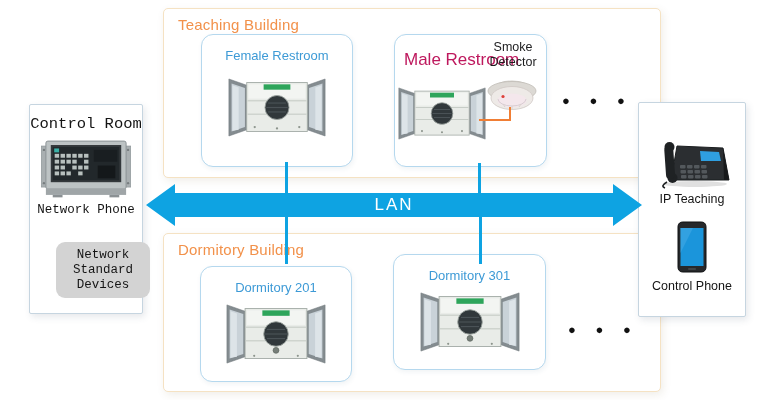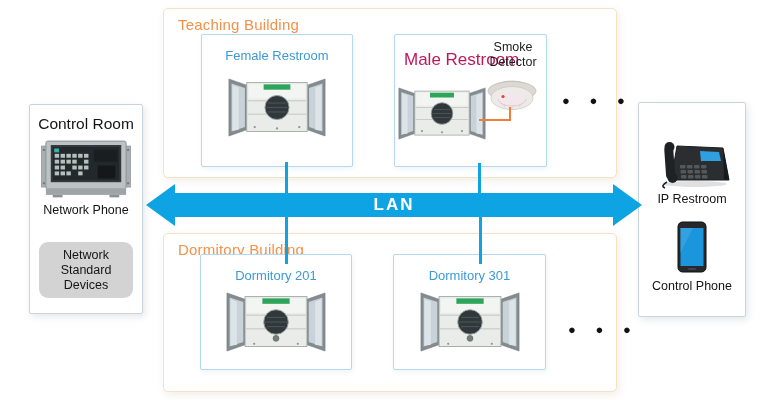--- a/index.html
+++ b/index.html
@@ -4,53 +4,54 @@
 <style>
   html,body{margin:0;padding:0;background:#ffffff;}
   #stage{
     position:relative;width:780px;height:400px;background:#ffffff;overflow:hidden;
     font-family:"Liberation Sans", sans-serif;color:#1d1d1f;
   }
   
   .building{
     position:absolute;background:#ffffff;border:1px solid #f5e2c3;border-radius:5px;
     box-shadow:2px 3px 9px rgba(110,85,40,0.10);
+    padding-left:44px;
   }
   .building-title{
     position:absolute;left:14px;top:7px;font-size:15px;color:#f2914a;letter-spacing:.2px;
   }
   
   .room{
-    position:absolute;background:#ffffff;border:1px solid #b5d8ee;border-radius:2px;
+    position:absolute;background:#ffffff;border:1px solid #b5d8ee;border-radius:12px;
     box-shadow:1px 2px 5px rgba(40,80,120,0.07);
   }
   .room-label{position:absolute;width:100%;top:13px;text-align:center;font-size:13px;color:#3d9ad6;}
   .room-label-left{position:absolute;left:9px;top:15px;font-size:17px;color:#be185d;white-space:nowrap;}
   .attach-label{
     position:absolute;right:2px;top:5px;width:62px;text-align:center;
     font-size:12.5px;line-height:1.18;color:#1d1d1f;
   }
   
   .side-box{
     position:absolute;background:#ffffff;border:1px solid #c6d5e0;border-radius:2px;
     box-shadow:2px 3px 7px rgba(60,80,100,0.13);
   }
   .side-title{position:absolute;width:100%;top:10px;text-align:center;font-size:15.5px;color:#141414;}
   .side-label{position:absolute;width:100%;text-align:center;font-size:12.5px;color:#141414;}
   .gray-panel{
-    position:absolute;left:9px;top:137px;width:94px;height:56px;background:#d3d3d3;border-radius:9px;
+    position:absolute;left:26px;top:137px;width:94px;height:56px;background:#d3d3d3;border-radius:9px;
     display:flex;align-items:center;justify-content:center;text-align:center;
     font-size:12.5px;line-height:1.2;color:#141414;padding:0 2px;box-sizing:border-box;
   }
   
   .vline{position:absolute;width:3px;background:#0ea3e2;z-index:5;}
   #lan-arrow{position:absolute;left:146px;top:183px;z-index:6;}
   #lan-label{
     position:absolute;left:146px;top:195px;width:496px;text-align:center;z-index:7;
-    font-size:17px;font-weight:bold;color:#ffffff;letter-spacing:2px;
+    font-size:17px;font-weight:normal;color:#ffffff;letter-spacing:2px;
   }
   .more{
     position:absolute;font-size:13px;letter-spacing:8px;color:#111111;font-weight:bold;white-space:nowrap;
   }
   .oline{position:absolute;background:#f07e35;z-index:3;}
   .img-slot{position:absolute;}
   .img-slot svg{display:block;width:100%;height:100%;}
 </style>
 </head>
 <body>
@@ -127,21 +128,21 @@
   </svg>
 </div>
     </div>
 
     <div class="more" style="left:398px;top:84px;">● ● ●</div>
   </div>
 
   <div class="building" style="left:163px;top:233px;width:452px;height:157px;">
     <div class="building-title">Dormitory Building</div>
 
-    <div class="room" style="left:36px;top:20px;width:150px;height:114px;">
+    <div class="room" style="left:36px;top:32px;width:150px;height:114px;">
       <div class="room-label">Dormitory 201</div>
       <div class="img-slot" style="left:25px;top:37px;width:100px;height:60px;">
   <svg viewBox="0 0 110 66" xmlns="http://www.w3.org/2000/svg">
     <polygon points="1,1 21,8 21,58 1,65" fill="#848c90" stroke="#6e767a" stroke-width="0.6"></polygon>
     <polygon points="4,6 19,11 19,55 4,60" fill="#c9d2d8"></polygon>
     <polygon points="5,8 12,10.5 12,58 5,59" fill="#dde4e8"></polygon>
     <polygon points="109,1 89,8 89,58 109,65" fill="#848c90" stroke="#6e767a" stroke-width="0.6"></polygon>
     <polygon points="106,6 91,11 91,55 106,60" fill="#c9d2d8"></polygon>
     <polygon points="105,8 98,10.5 98,58 105,59" fill="#dde4e8"></polygon>
     <rect x="21" y="5" width="68" height="55" fill="#e9ece8" stroke="#a3aba6" stroke-width="1"></rect>
@@ -192,21 +193,21 @@
   <div class="vline" style="left:285px;top:162px;height:31px;"></div>
   <div class="vline" style="left:478px;top:163px;height:30px;"></div>
   <div class="vline" style="left:285px;top:217px;height:47px;"></div>
   <div class="vline" style="left:479px;top:217px;height:47px;"></div>
 
   <svg id="lan-arrow" width="496" height="44" viewBox="0 0 496 44" xmlns="http://www.w3.org/2000/svg">
     <polygon points="0,22 29,1 29,10 467,10 467,1 496,22 467,43 467,34 29,34 29,43" fill="#0ea3e2"></polygon>
   </svg>
   <div id="lan-label">LAN</div>
 
-  <div class="side-box" style="left:29px;top:104px;width:112px;height:208px;">
+  <div class="side-box" style="left:29px;top:104px;width:112px;height:208px;font-family:Liberation Mono, monospace;">
     <div class="side-title">Control Room</div>
     <div class="img-slot" style="left:11px;top:33px;width:90px;height:61px;">
   <svg viewBox="0 0 92 62" xmlns="http://www.w3.org/2000/svg">
     <rect x="0" y="8" width="6" height="42" fill="#a9afb1" stroke="#8a9194" stroke-width="0.6"></rect>
     <rect x="86" y="8" width="6" height="42" fill="#a9afb1" stroke="#8a9194" stroke-width="0.6"></rect>
     <circle cx="3" cy="12" r="1.2" fill="#777d7f"></circle>
           <circle cx="3" cy="46" r="1.2" fill="#777d7f"></circle>
     <circle cx="89" cy="12" r="1.2" fill="#777d7f"></circle>
           <circle cx="89" cy="46" r="1.2" fill="#777d7f"></circle>
     <rect x="5" y="3" width="82" height="49" rx="2" fill="#bdc3c4" stroke="#8a9194" stroke-width="1"></rect>
@@ -266,21 +267,21 @@
             <rect x="35" y="36" width="5.5" height="3.4" rx="0.8"></rect>
             <rect x="42" y="36" width="5.5" height="3.4" rx="0.8"></rect>
             <rect x="49" y="36" width="5.5" height="3.4" rx="0.8"></rect>
     </g>
     <circle cx="16.5" cy="8" r="5" fill="#1f2224"></circle>
     <circle cx="19.5" cy="39" r="5" fill="#1f2224"></circle>
     <rect x="12.2" y="7" width="9" height="33" rx="4" fill="#1f2224" transform="rotate(-4 16 24)"></rect>
     <path d="M14,43 q-7,4 -2,6" fill="none" stroke="#1f2224" stroke-width="1.6"></path>
   </svg>
 </div>
-    <div class="side-label" style="top:89px;">IP Restroom</div>
+    <div class="side-label" style="top:89px;">IP Teaching</div>
     <div class="img-slot" style="left:38px;top:118px;width:30px;height:52px;">
   <svg viewBox="0 0 30 52" xmlns="http://www.w3.org/2000/svg">
     <rect x="1" y="1" width="28" height="50" rx="4.5" fill="#26282b" stroke="#0f1113" stroke-width="1"></rect>
     <rect x="3.5" y="7" width="23" height="38" fill="#1b95db"></rect>
     <polygon points="3.5,7 16,7 3.5,32" fill="#45abe6" opacity="0.55"></polygon>
     <rect x="11" y="47.2" width="8" height="1.6" rx="0.8" fill="#4a4e52"></rect>
   </svg>
 </div>
     <div class="side-label" style="top:176px;">Control Phone</div>
   </div>

